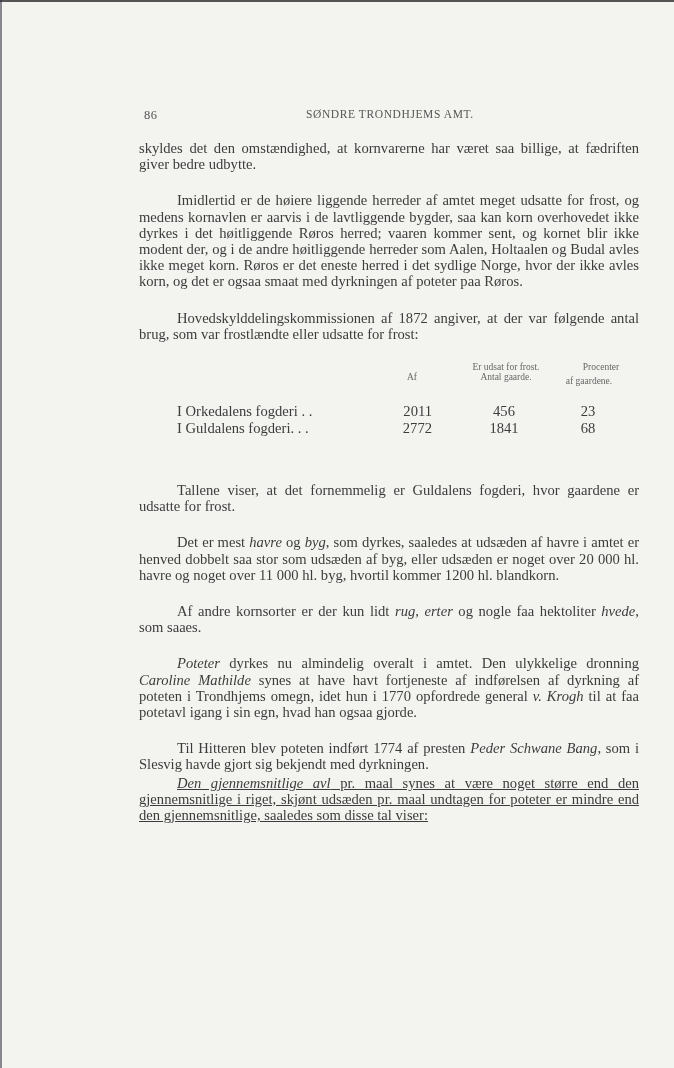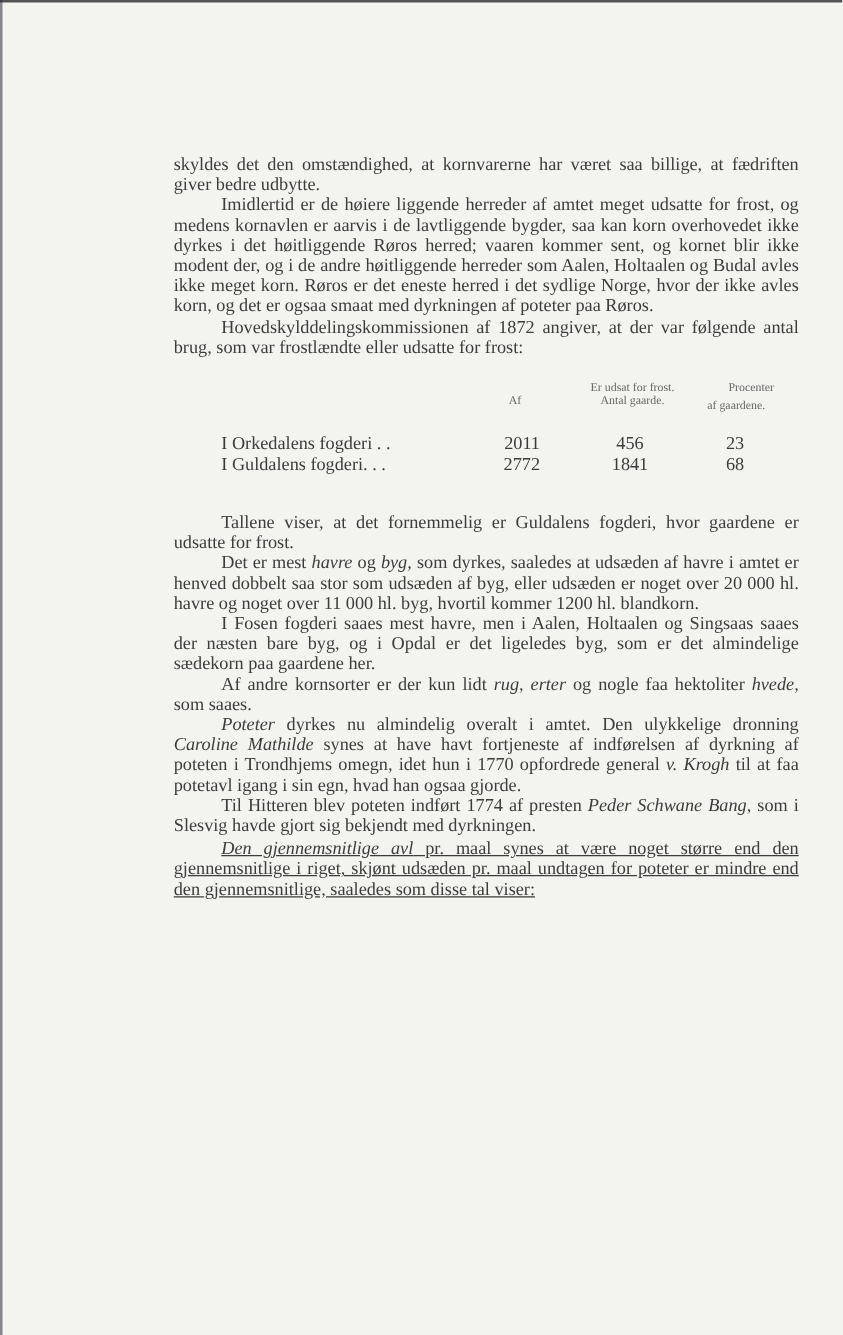--- a/index.html
+++ b/index.html
@@ -13,39 +13,43 @@
   .top-rule { position: absolute; left: 0; top: 0; width: 674px; height: 2px; background: #555; }
   .left-edge { position: absolute; left: 0; top: 0; width: 2px; height: 1068px; background: #2c2c3a; opacity: .55; }
   .page {
     position: absolute; left: 139px; top: 108px; width: 500px;
   }
   .header { position: relative; height: 16px; font-size: 11.5px; letter-spacing: 0.6px; color: #555; }
   .header .pno { position: absolute; left: 5px; top: 0; font-size: 12.5px; }
   .header .title { position: absolute; left: 167px; top: 0; }
   .body { margin-top: 16px; font-size: 14.6px; line-height: 16.2px; text-align: justify; }
   .body p { margin: 0; }
-  .body p.ind { text-indent: 38px; }
+  .body p.ind { text-indent: 38px; margin-top: 20px; }
   .body p.gap { margin-top: 2px; text-decoration: underline; }
   .body i { font-style: italic; }
   .tbl { position: relative; height: 112px; margin: 8px 0 4px 0; }
   .tbl .h { position: absolute; font-size: 9.5px; line-height: 10px; color: #666; text-align: center; }
   .tbl .row { position: absolute; left: 0; width: 500px; height: 16px; font-size: 14.6px; }
   .tbl .row span { position: absolute; top: 0; white-space: nowrap; }
   .tbl .c0 { left: 38px; }
   .tbl .c1 { left: 248px; text-align: right; width: 45px; }
   .tbl .c2 { left: 335px; text-align: center; width: 60px; }
   .tbl .c3 { left: 424px; text-align: center; width: 50px; }
 </style>
 </head>
 <body>
 
 <div class="top-rule"></div>
 <div class="left-edge"></div>
 
 <div class="page">
+  <div class="header">
+    <span class="pno">86</span>
+    <span class="title">SØNDRE TRONDHJEMS AMT.</span>
+  </div>
 
   <div class="body">
     <div id="paras-before">
         <p><span>skyldes det den omstændighed, at kornvarerne har været saa billige, at fædriften giver bedre udbytte.</span></p>
         <p class="ind"><span>Imidlertid er de høiere liggende herreder af amtet meget udsatte for frost, og medens kornavlen er aarvis i de lavtliggende bygder, saa kan korn overhovedet ikke dyrkes i det høitliggende Røros herred; vaaren kommer sent, og kornet blir ikke modent der, og i de andre høitliggende herreder som Aalen, Holtaalen og Budal avles ikke meget korn.  Røros er det eneste herred i det sydlige Norge, hvor der ikke avles korn, og det er ogsaa smaat med dyrkningen af poteter paa Røros.</span></p>
         <p class="ind"><span>Hovedskylddelingskommissionen af 1872 angiver, at der var følgende antal brug, som var frostlændte eller udsatte for frost:</span></p>
       </div>
 
     <div class="tbl">
       <div class="h" style="left:258px; top:22px; width:30px;">Af</div>
@@ -64,20 +68,19 @@
         <span class="c0">I Guldalens fogderi. . .</span>
         <span class="c1">2772</span>
         <span class="c2">1841</span>
         <span class="c3">68</span>
       </div>
     </div>
 
     <div id="paras-after">
         <p class="ind"><span>Tallene viser, at det fornemmelig er Guldalens fogderi, hvor gaardene er udsatte for frost.</span></p>
         <p class="ind"><span>Det er mest </span><i>havre</i><span> og </span><i>byg</i><span>, som dyrkes, saaledes at udsæden af havre i amtet er henved dobbelt saa stor som udsæden af byg, eller udsæden er noget over 20 000 hl. havre og noget over 11 000 hl. byg, hvortil kommer 1200 hl. blandkorn.</span></p>
-        <p class="ind"><span>I Fosen fogderi saaes mest havre, men i Aalen, Holtaalen og Singsaas saaes der næsten bare byg, og i Opdal er det ligeledes byg, som er det almindelige sædekorn paa gaardene her.</span></p>
         <p class="ind"><span>Af andre kornsorter er der kun lidt </span><i>rug</i><span>, </span><i>erter</i><span> og nogle faa hektoliter </span><i>hvede</i><span>, som saaes.</span></p>
         <p class="ind"><i>Poteter</i><span> dyrkes nu almindelig overalt i amtet.  Den ulykkelige dronning </span><i>Caroline Mathilde</i><span> synes at have havt fortjeneste af indførelsen af dyrkning af poteten i Trondhjems omegn, idet hun i 1770 opfordrede general </span><i>v. Krogh</i><span> til at faa potetavl igang i sin egn, hvad han ogsaa gjorde.</span></p>
         <p class="ind"><span>Til Hitteren blev poteten indført 1774 af presten </span><i>Peder Schwane Bang</i><span>, som i Slesvig havde gjort sig bekjendt med dyrkningen.</span></p>
         <p class="ind gap"><i>Den gjennemsnitlige avl</i><span> pr. maal synes at være noget større end den gjennemsnitlige i riget, skjønt udsæden pr. maal undtagen for poteter er mindre end den gjennemsnitlige, saaledes som disse tal viser:</span></p>
       </div>
   </div>
 </div>
 
 </body></html>

